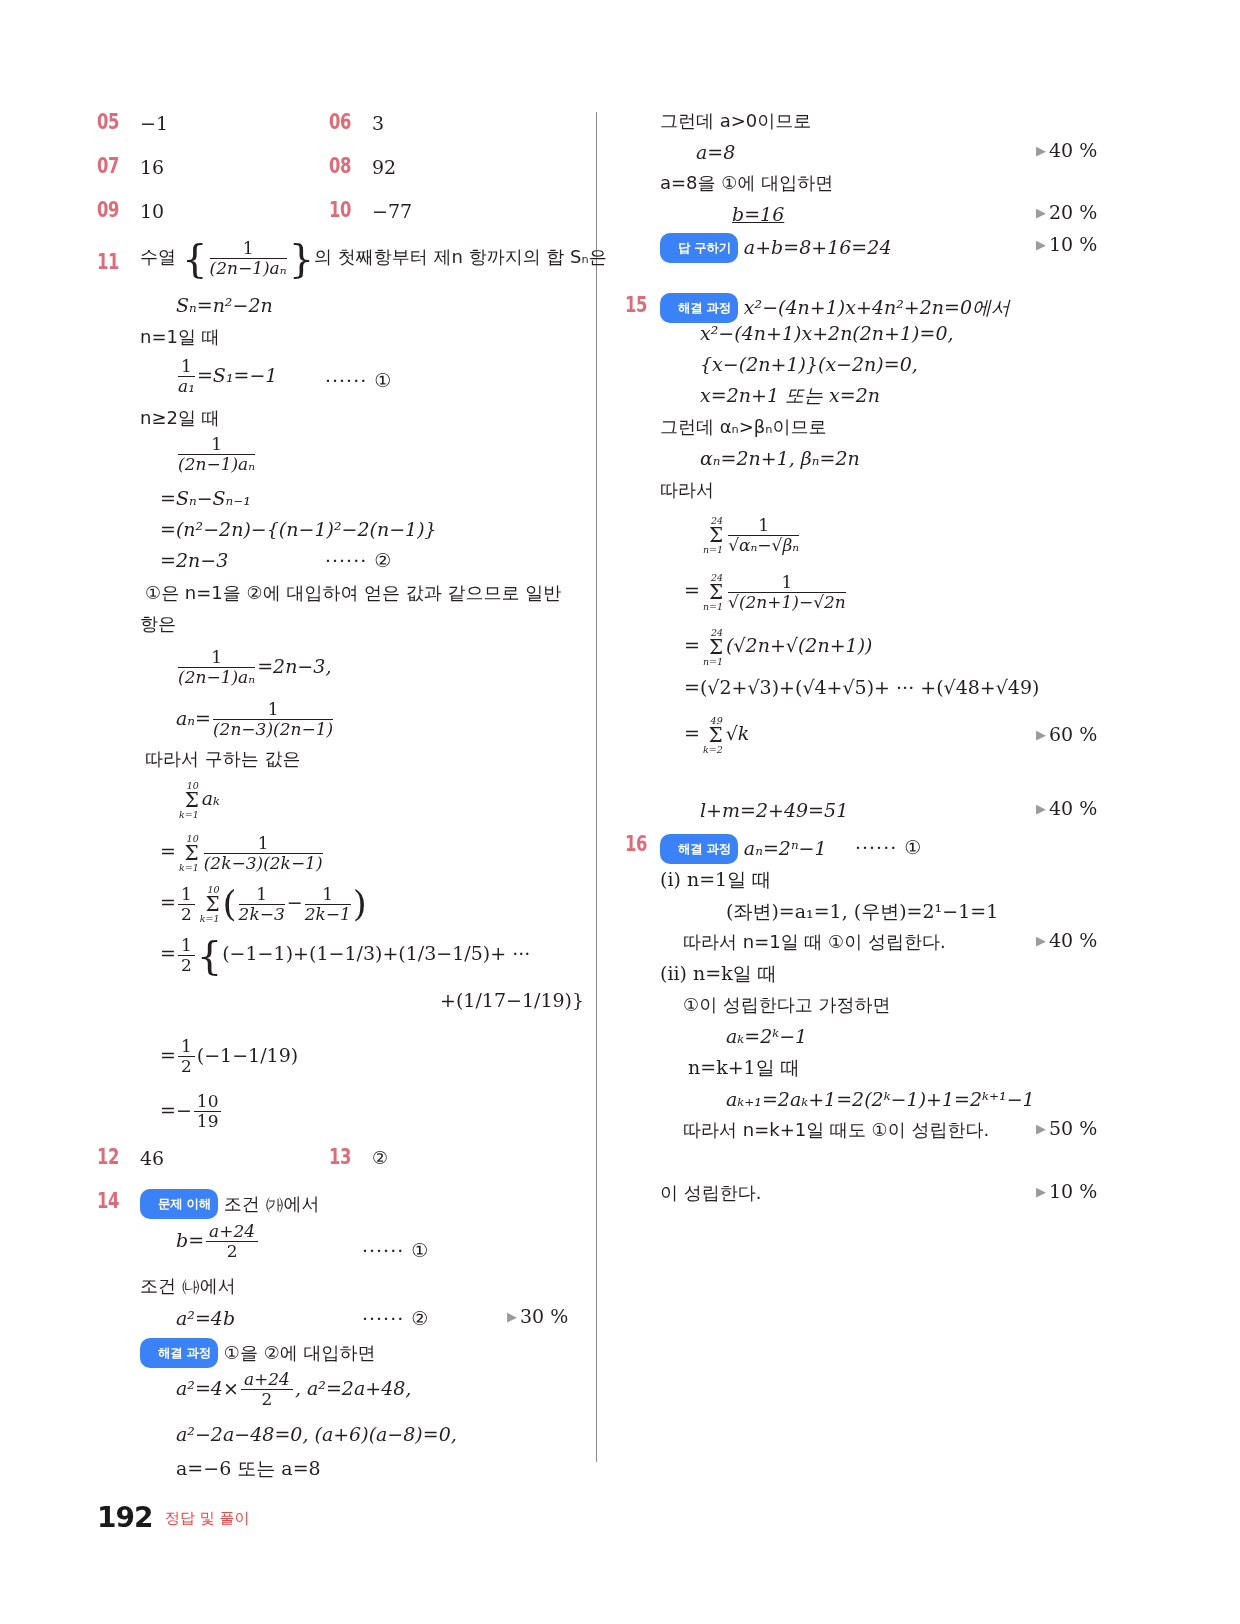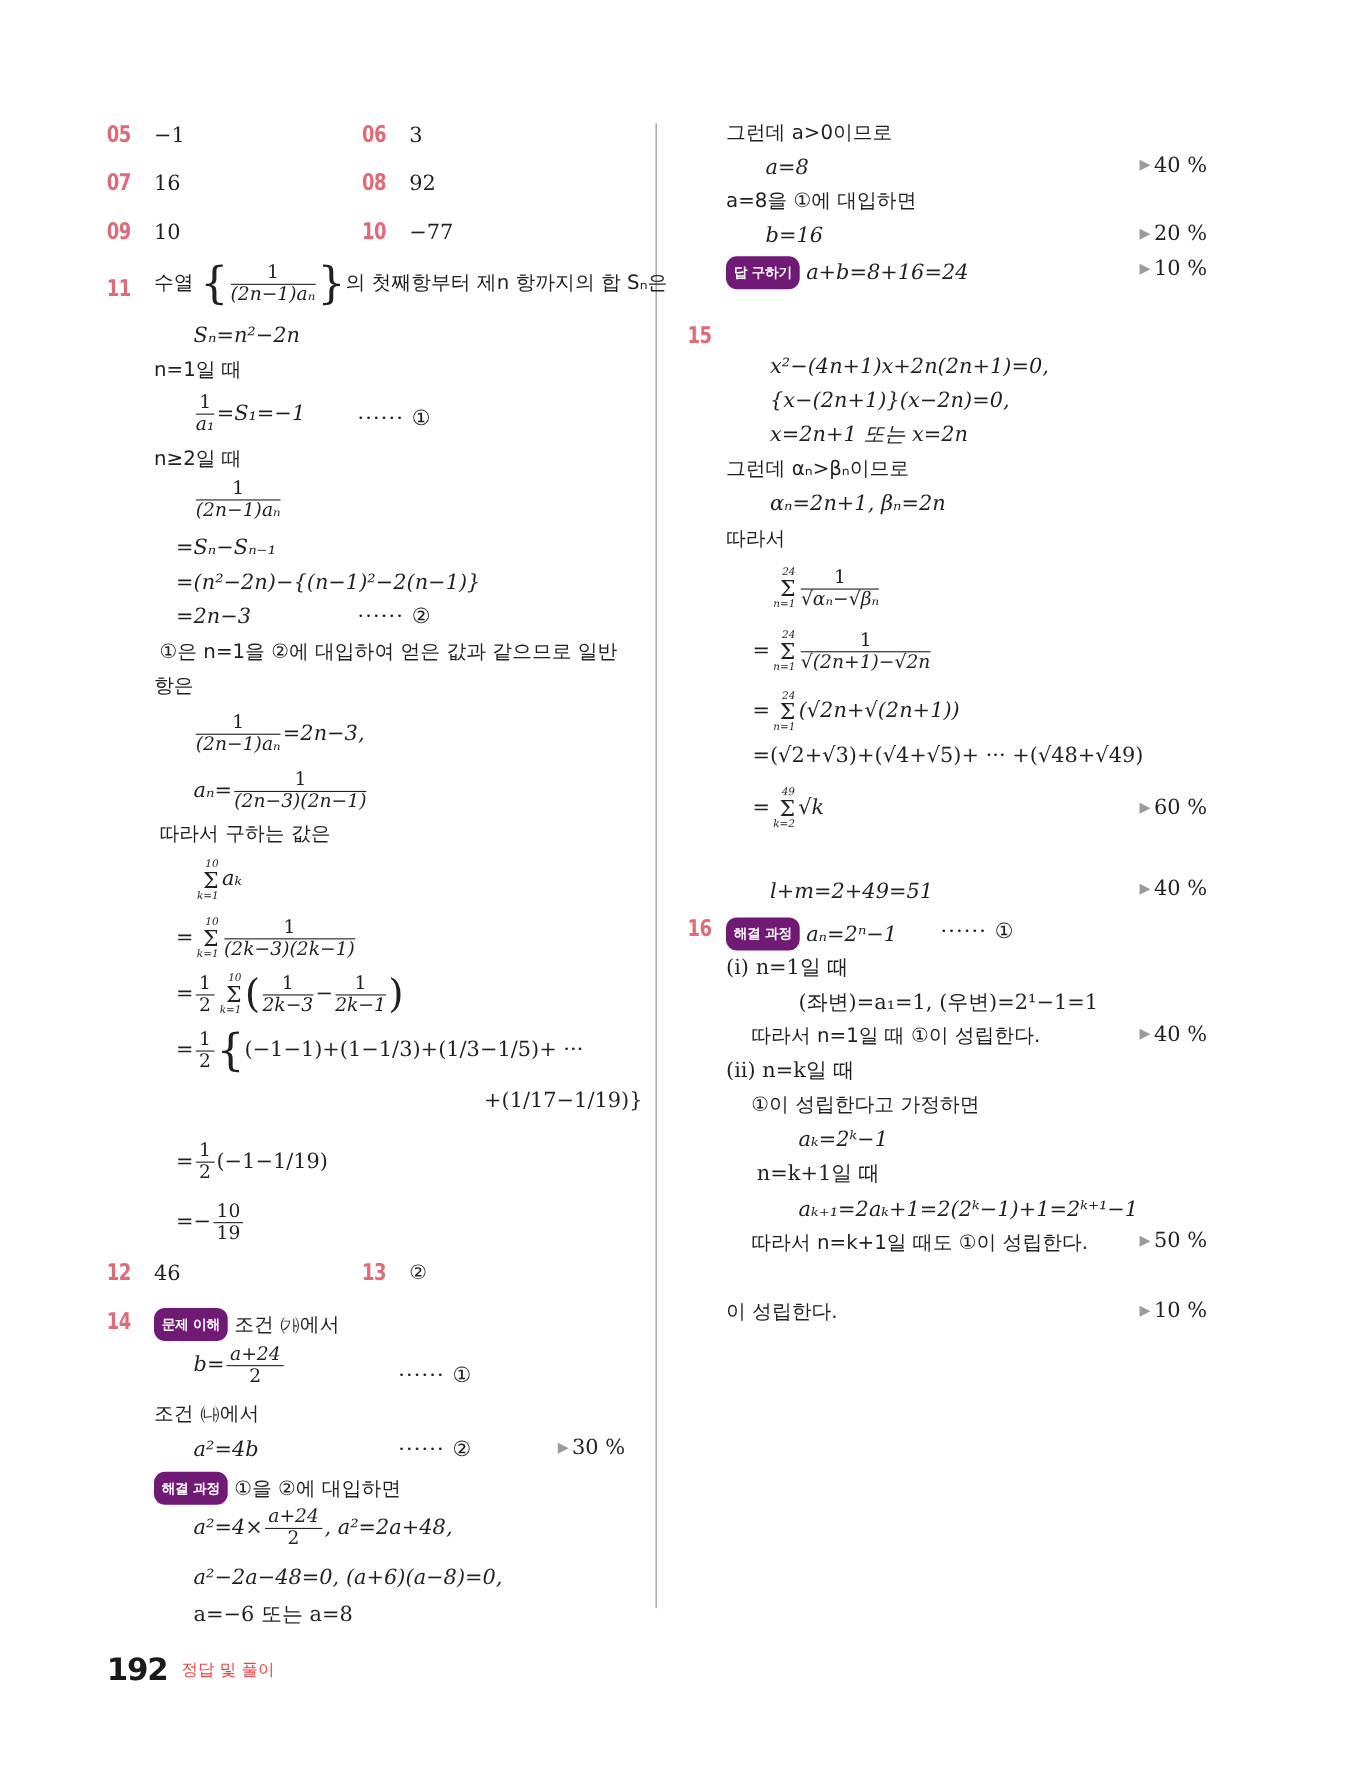--- a/index.html
+++ b/index.html
@@ -7,22 +7,22 @@
          font-family:"DejaVu Serif", "Liberation Serif", serif; color:#231f20; }
   .page { position:absolute; left:0; top:0; width:1240px; height:1624px; }
   .col-divider { position:absolute; left:596px; top:112px; width:1px; height:1350px; background:#8a8a8a; }
 
   .line { position:absolute; white-space:nowrap; font-size:19px; line-height:26px; }
   .qnum { position:absolute; font-family:"DejaVu Sans", "Liberation Sans", sans-serif; font-weight:bold;
           color:#e06a78; font-size:21px; transform:scaleX(0.78); transform-origin:left center; letter-spacing:-0.5px; }
   .ans { position:absolute; font-size:19px; }
   .kor { font-family:"DejaVu Sans", "Liberation Sans", sans-serif; font-size:18px; }
   .it { font-style:italic; font-family:"DejaVu Serif", "Liberation Serif", serif; }
-  .badge { display:inline-block; background:#701a75; color:#ffffff; font-family:"DejaVu Sans", "Liberation Sans", sans-serif;
-           font-weight:bold; font-size:12.5px; border-radius:10px; padding:2px 7px 2px 7px; vertical-align:2px; margin-right:6px; letter-spacing:-0.3px; }
+  .badge { display:inline-block; background:#3b82f6; color:#ffffff; font-family:"DejaVu Sans", "Liberation Sans", sans-serif;
+           font-weight:bold; font-size:12.5px; border-radius:10px; padding:2px 7px 2px 18px; vertical-align:2px; margin-right:6px; letter-spacing:-0.3px; }
   .pct { position:absolute; font-size:19px; white-space:nowrap; }
   .pct .tri { color:#9b9b9b; font-size:13px; margin-right:3px; vertical-align:2px; }
   .frac { display:inline-block; vertical-align:middle; text-align:center; margin:0 2px; }
   .frac > span { display:block; line-height:21px; font-size:18px; }
   .frac > span.num { border-bottom:1px solid #231f20; padding:0 3px; }
   .frac.small > span { font-size:17px; line-height:19px; }
   .sigma { display:inline-block; vertical-align:middle; text-align:right; font-size:20px; line-height:18px; margin:0 3px; }
   .sigma .lim { display:block; font-size:9.5px; line-height:11px; font-style:italic; }
   .circ { font-family:"DejaVu Sans", sans-serif; font-size:18px; }
   .dots { letter-spacing:1px; }
@@ -126,28 +126,31 @@
   <div class="line" style="left:176px; top:1370px;">
     <span class="it">a²=4×</span><span class="frac small"><span class="num it">a+24</span><span>2</span></span><span class="it">,   a²=2a+48,</span>
   </div>
   <div class="line it" style="left:176px; top:1421px;">a²−2a−48=0,   (a+6)(a−8)=0,</div>
   <div class="line" style="left:176px; top:1455px;">a=−6 또는 a=8</div>
 
   <div class="line kor" style="left:660px; top:108px;">그런데 a&gt;0이므로</div>
   <div class="line it" style="left:696px; top:139px;">a=8</div>
   <div class="pct" style="left:1036px; top:139px;"><span class="tri">▶</span><span>40 %</span></div>
   <div class="line kor" style="left:660px; top:170px;">a=8을 ①에 대입하면</div>
-  <div class="line it" style="left:696px; top:201px;">b=16</div>
+  <div class="line it" style="left:732px; top:201px;text-decoration:underline;">b=16</div>
   <div class="pct" style="left:1036px; top:201px;"><span class="tri">▶</span><span>20 %</span></div>
   <div class="line" style="left:660px; top:233px;">
     <span class="badge">답 구하기</span><span class="it">a+b=8+16=24</span>
   </div>
   <div class="pct" style="left:1036px; top:233px;"><span class="tri">▶</span><span>10 %</span></div>
 
   <span class="qnum" style="left:625px; top:293px;">15</span>
+  <div class="line" style="left:660px; top:293px;">
+    <span class="badge">해결 과정</span><span class="it">x²−(4n+1)x+4n²+2n=0에서</span>
+  </div>
   <div class="line it" style="left:700px; top:320px;">x²−(4n+1)x+2n(2n+1)=0,</div>
   <div class="line it" style="left:700px; top:351px;">{x−(2n+1)}(x−2n)=0,</div>
   <div class="line it" style="left:700px; top:382px;">x=2n+1 또는 x=2n</div>
   <div class="line kor" style="left:660px; top:414px;">그런데 αₙ&gt;βₙ이므로</div>
   <div class="line it" style="left:700px; top:445px;">αₙ=2n+1,   βₙ=2n</div>
   <div class="line kor" style="left:660px; top:477px;">따라서</div>
   <div class="line" style="left:700px; top:515px;">
     <span class="sigma"><span class="lim">24</span>Σ<span class="lim">n=1</span></span><span class="frac small"><span class="num">1</span><span class="it">√αₙ−√βₙ</span></span>
   </div>
   <div class="line" style="left:684px; top:572px;">

